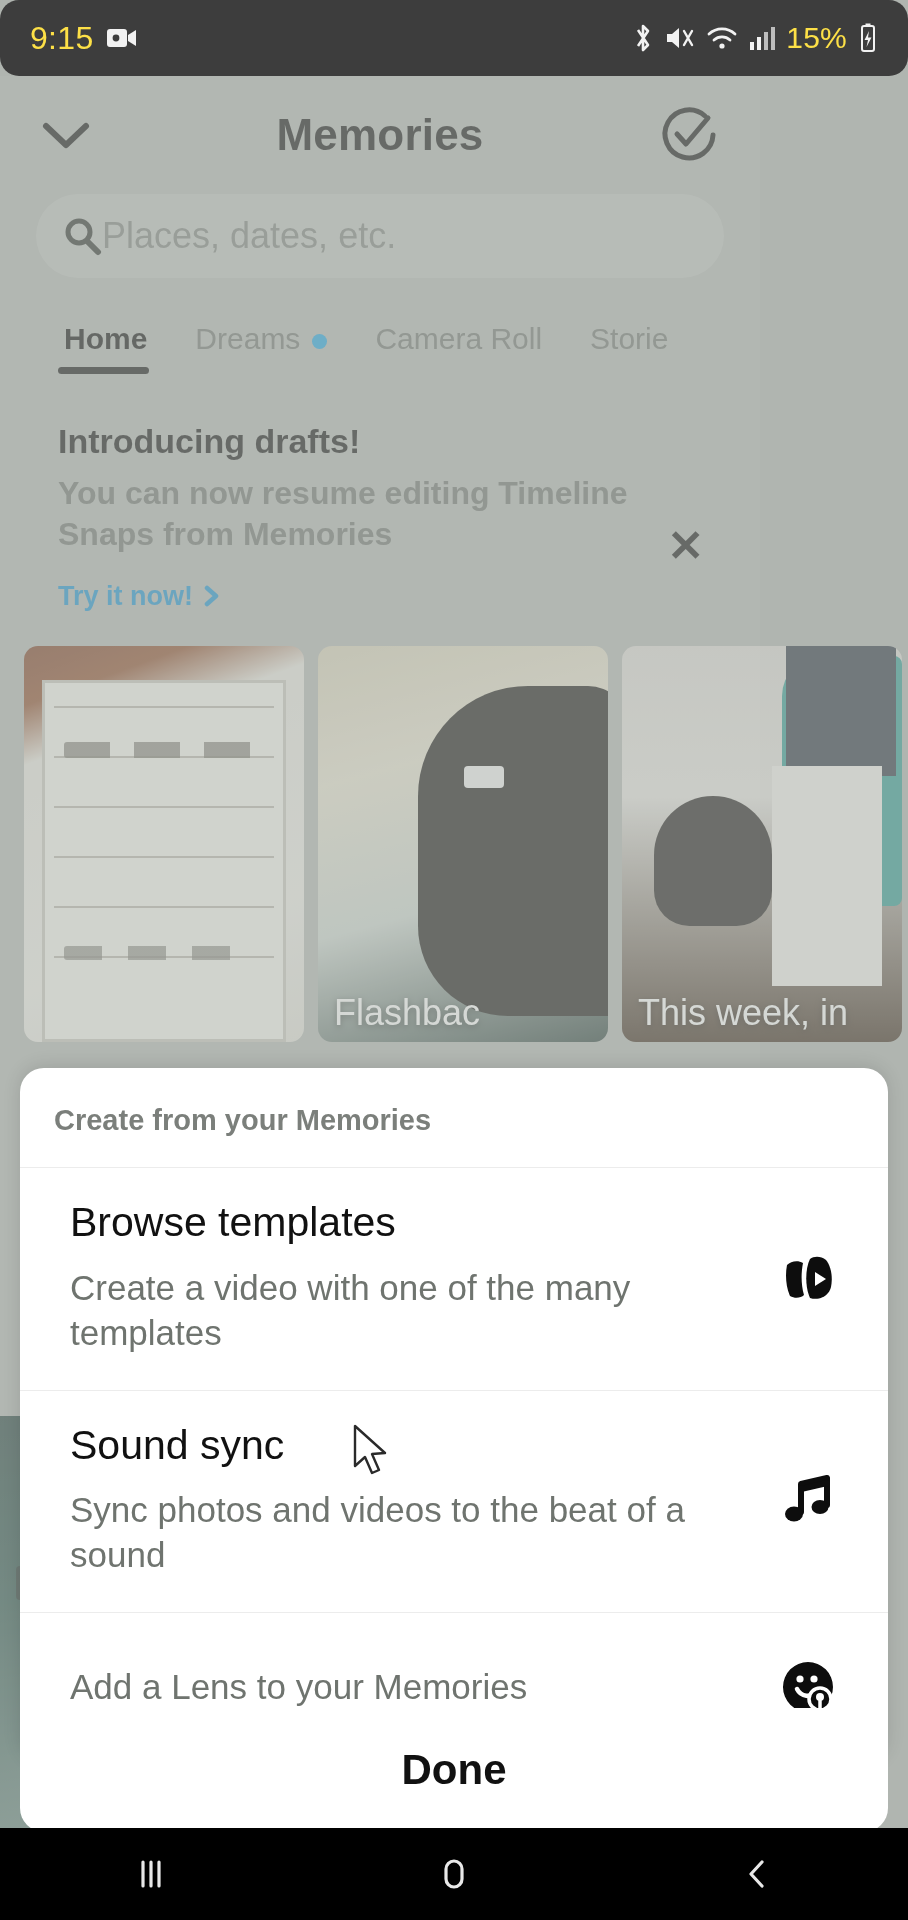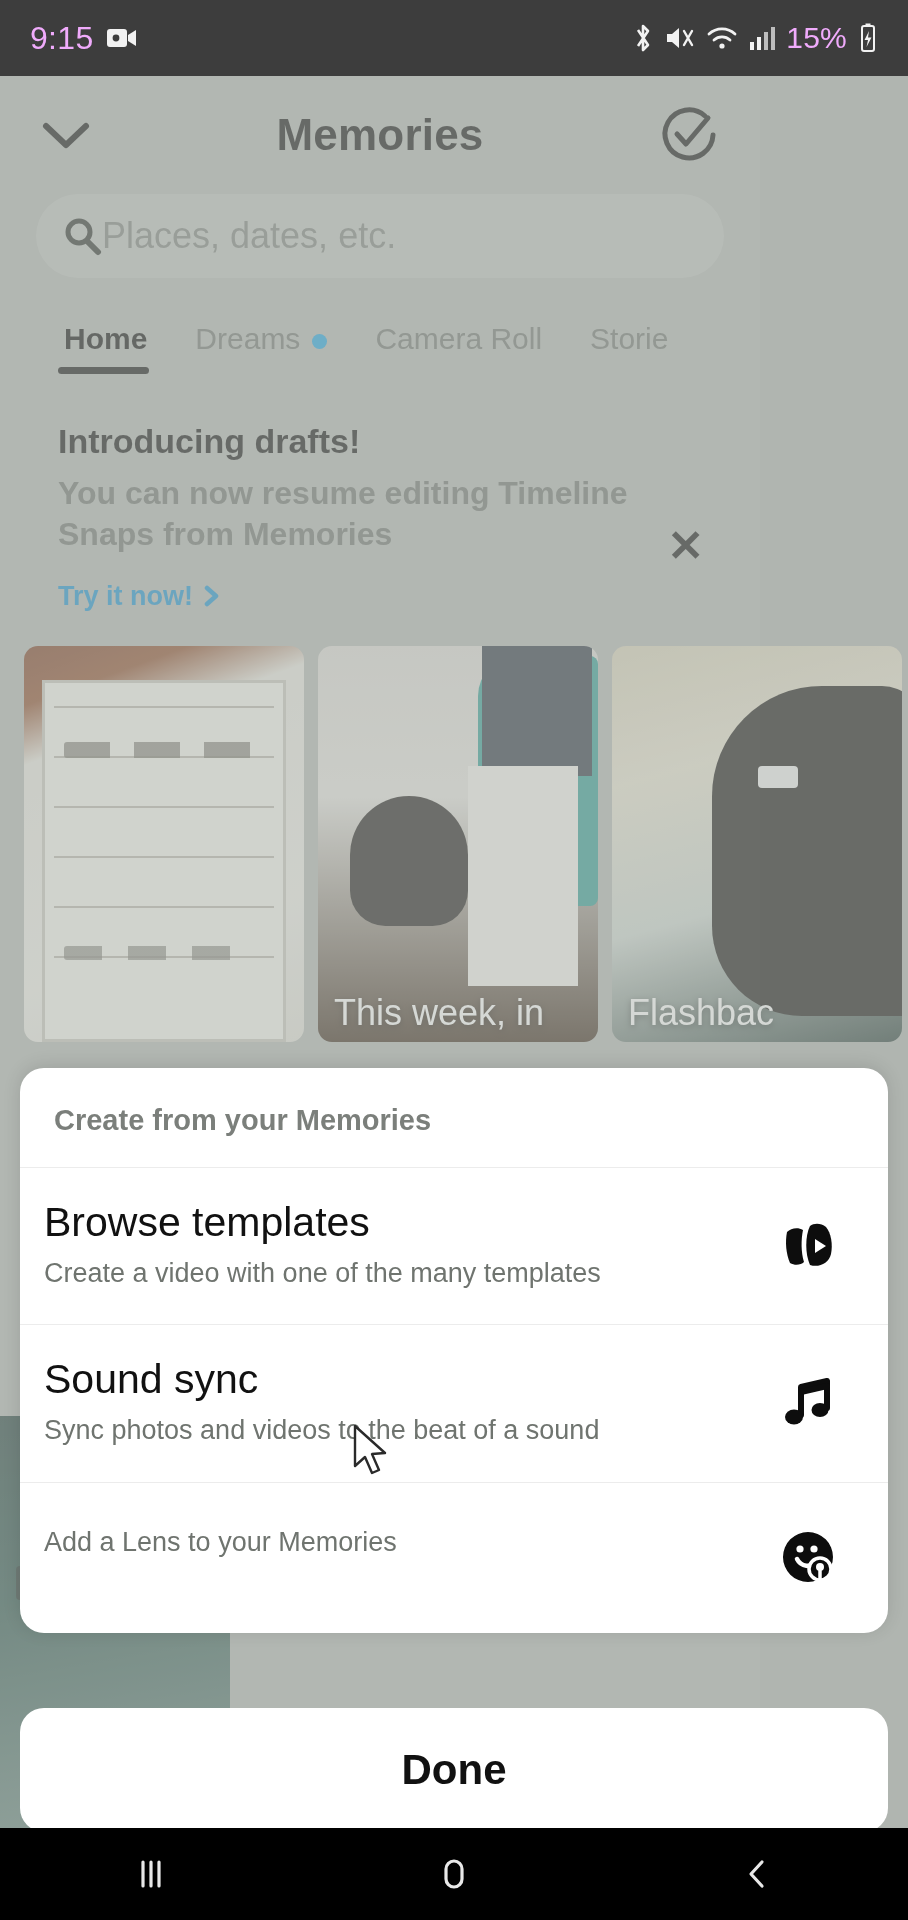--- a/index.html
+++ b/index.html
@@ -7,22 +7,22 @@
     width:908px; height:1920px;
     background:#000;
     font-family:"Liberation Sans", sans-serif;
     overflow:hidden;
   }
   #screen { position:relative; width:908px; height:1920px; overflow:hidden; background:#b0b5b0; }
 
   
   .statusbar{
     position:absolute; top:0; left:0; width:908px; height:76px;
-    background:#3d3d3d; color:#f0abfc;
-    display:flex; align-items:center; padding:0 30px;
+    background:#3d3d3d; color:#fde047;
+    display:flex; align-items:center; padding:0 30px;border-radius:19px;
   }
   .sb-left{ display:flex; align-items:center; gap:14px; }
   .sb-time{ font-size:32px; letter-spacing:.3px; }
   .sb-right{ margin-left:auto; display:flex; align-items:center; gap:11px; }
   .sb-batt{ font-size:30px; letter-spacing:.2px; }
   .icn{ display:inline-block; line-height:1; }
   svg{ display:block; }
 
   
   .app{
@@ -109,27 +109,27 @@
   .sheet{
     position:absolute; left:20px; right:20px; top:1068px;
     background:#fff; border-radius:24px; overflow:hidden;
     box-shadow:0 -2px 18px rgba(0,0,0,.12);
   }
   .sheet-hdr{
     padding:36px 34px 30px 34px; font-size:29px; font-weight:bold; color:#7b7f7b;
     border-bottom:1.5px solid #ececec;
   }
   .row{
-    display:flex; align-items:flex-start; padding:32px 34px 34px 24px;
+    display:flex; align-items:flex-start; padding:32px 34px 34px 50px;
     border-bottom:1.5px solid #ececec; min-height:150px;
   }
   .row:last-child{ border-bottom:none; }
   .row-txt{ flex:1; padding-right:20px; }
   .row-title{ font-size:41px; color:#111; line-height:1.12; }
-  .row-sub{ font-size:27px; color:#6f746f; line-height:1.28; margin-top:10px; }
+  .row-sub{ font-size:35px; color:#6f746f; line-height:1.28; margin-top:20px; }
   .row-icon{ width:92px; display:flex; align-items:center; justify-content:center; align-self:center; }
 
   .donebar{
     position:absolute; left:20px; right:20px; top:1708px;
     height:124px; background:#fff; border-radius:24px;
     display:flex; align-items:center; justify-content:center;
   }
   .done-lbl{ font-size:42px; font-weight:bold; color:#111; }
 
   
@@ -254,31 +254,31 @@
               <i></i>
               <i></i>
               <i></i>
               <i></i>
               <i></i>
             </div>
           <div class="scrib"></div>
             <div class="scrib2"></div>
           <span class="tcap"></span>
         </div>
+        <div class="thumb t3">
+          <div class="hair"></div>
+            <div class="clip"></div>
+          <span class="tcap">Flashbac</span>
+        </div>
         <div class="thumb t2">
           <div class="teal"></div>
             <div class="screen2"></div>
             <div class="paper"></div>
             <div class="head"></div>
           <span class="tcap">This week, in</span>
-        </div>
-        <div class="thumb t3">
-          <div class="hair"></div>
-            <div class="clip"></div>
-          <span class="tcap">Flashbac</span>
         </div>
       </div>
 
       <div class="strip">
         <div class="s1"></div>
         <div class="tag">
             <i></i>
           </div>
         <div class="yellow"></div>
         <div class="ring"></div>

